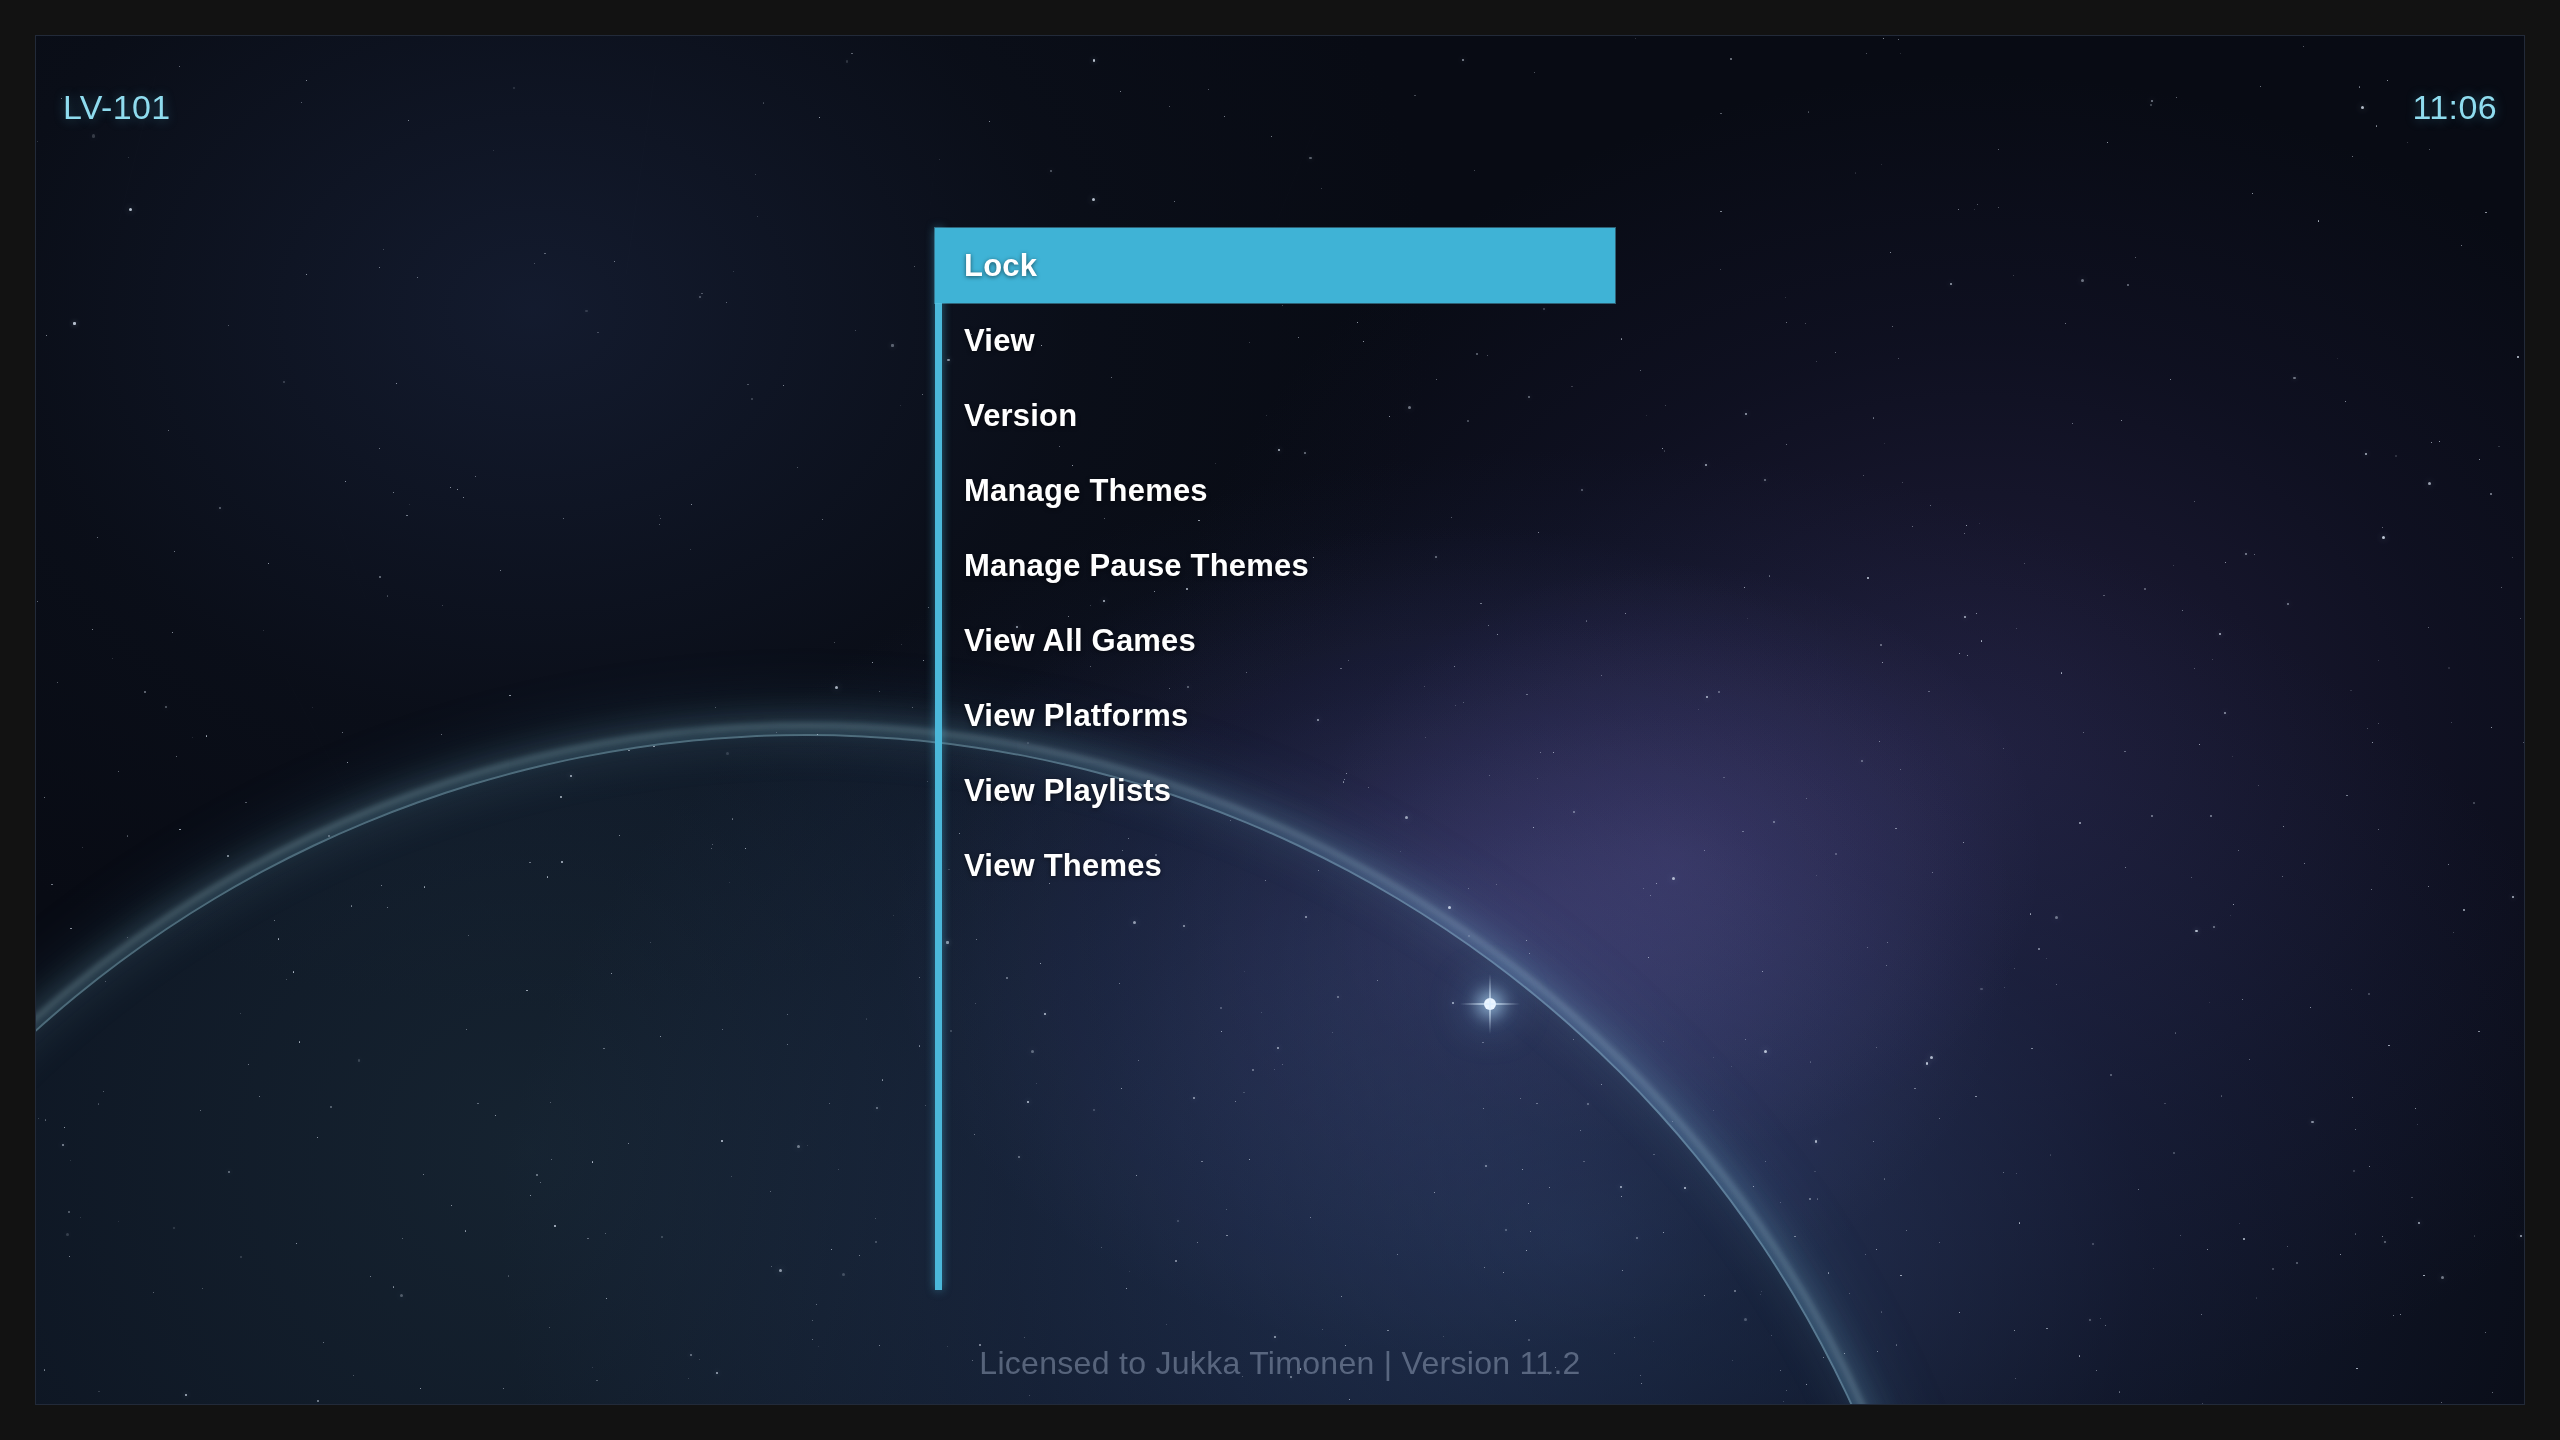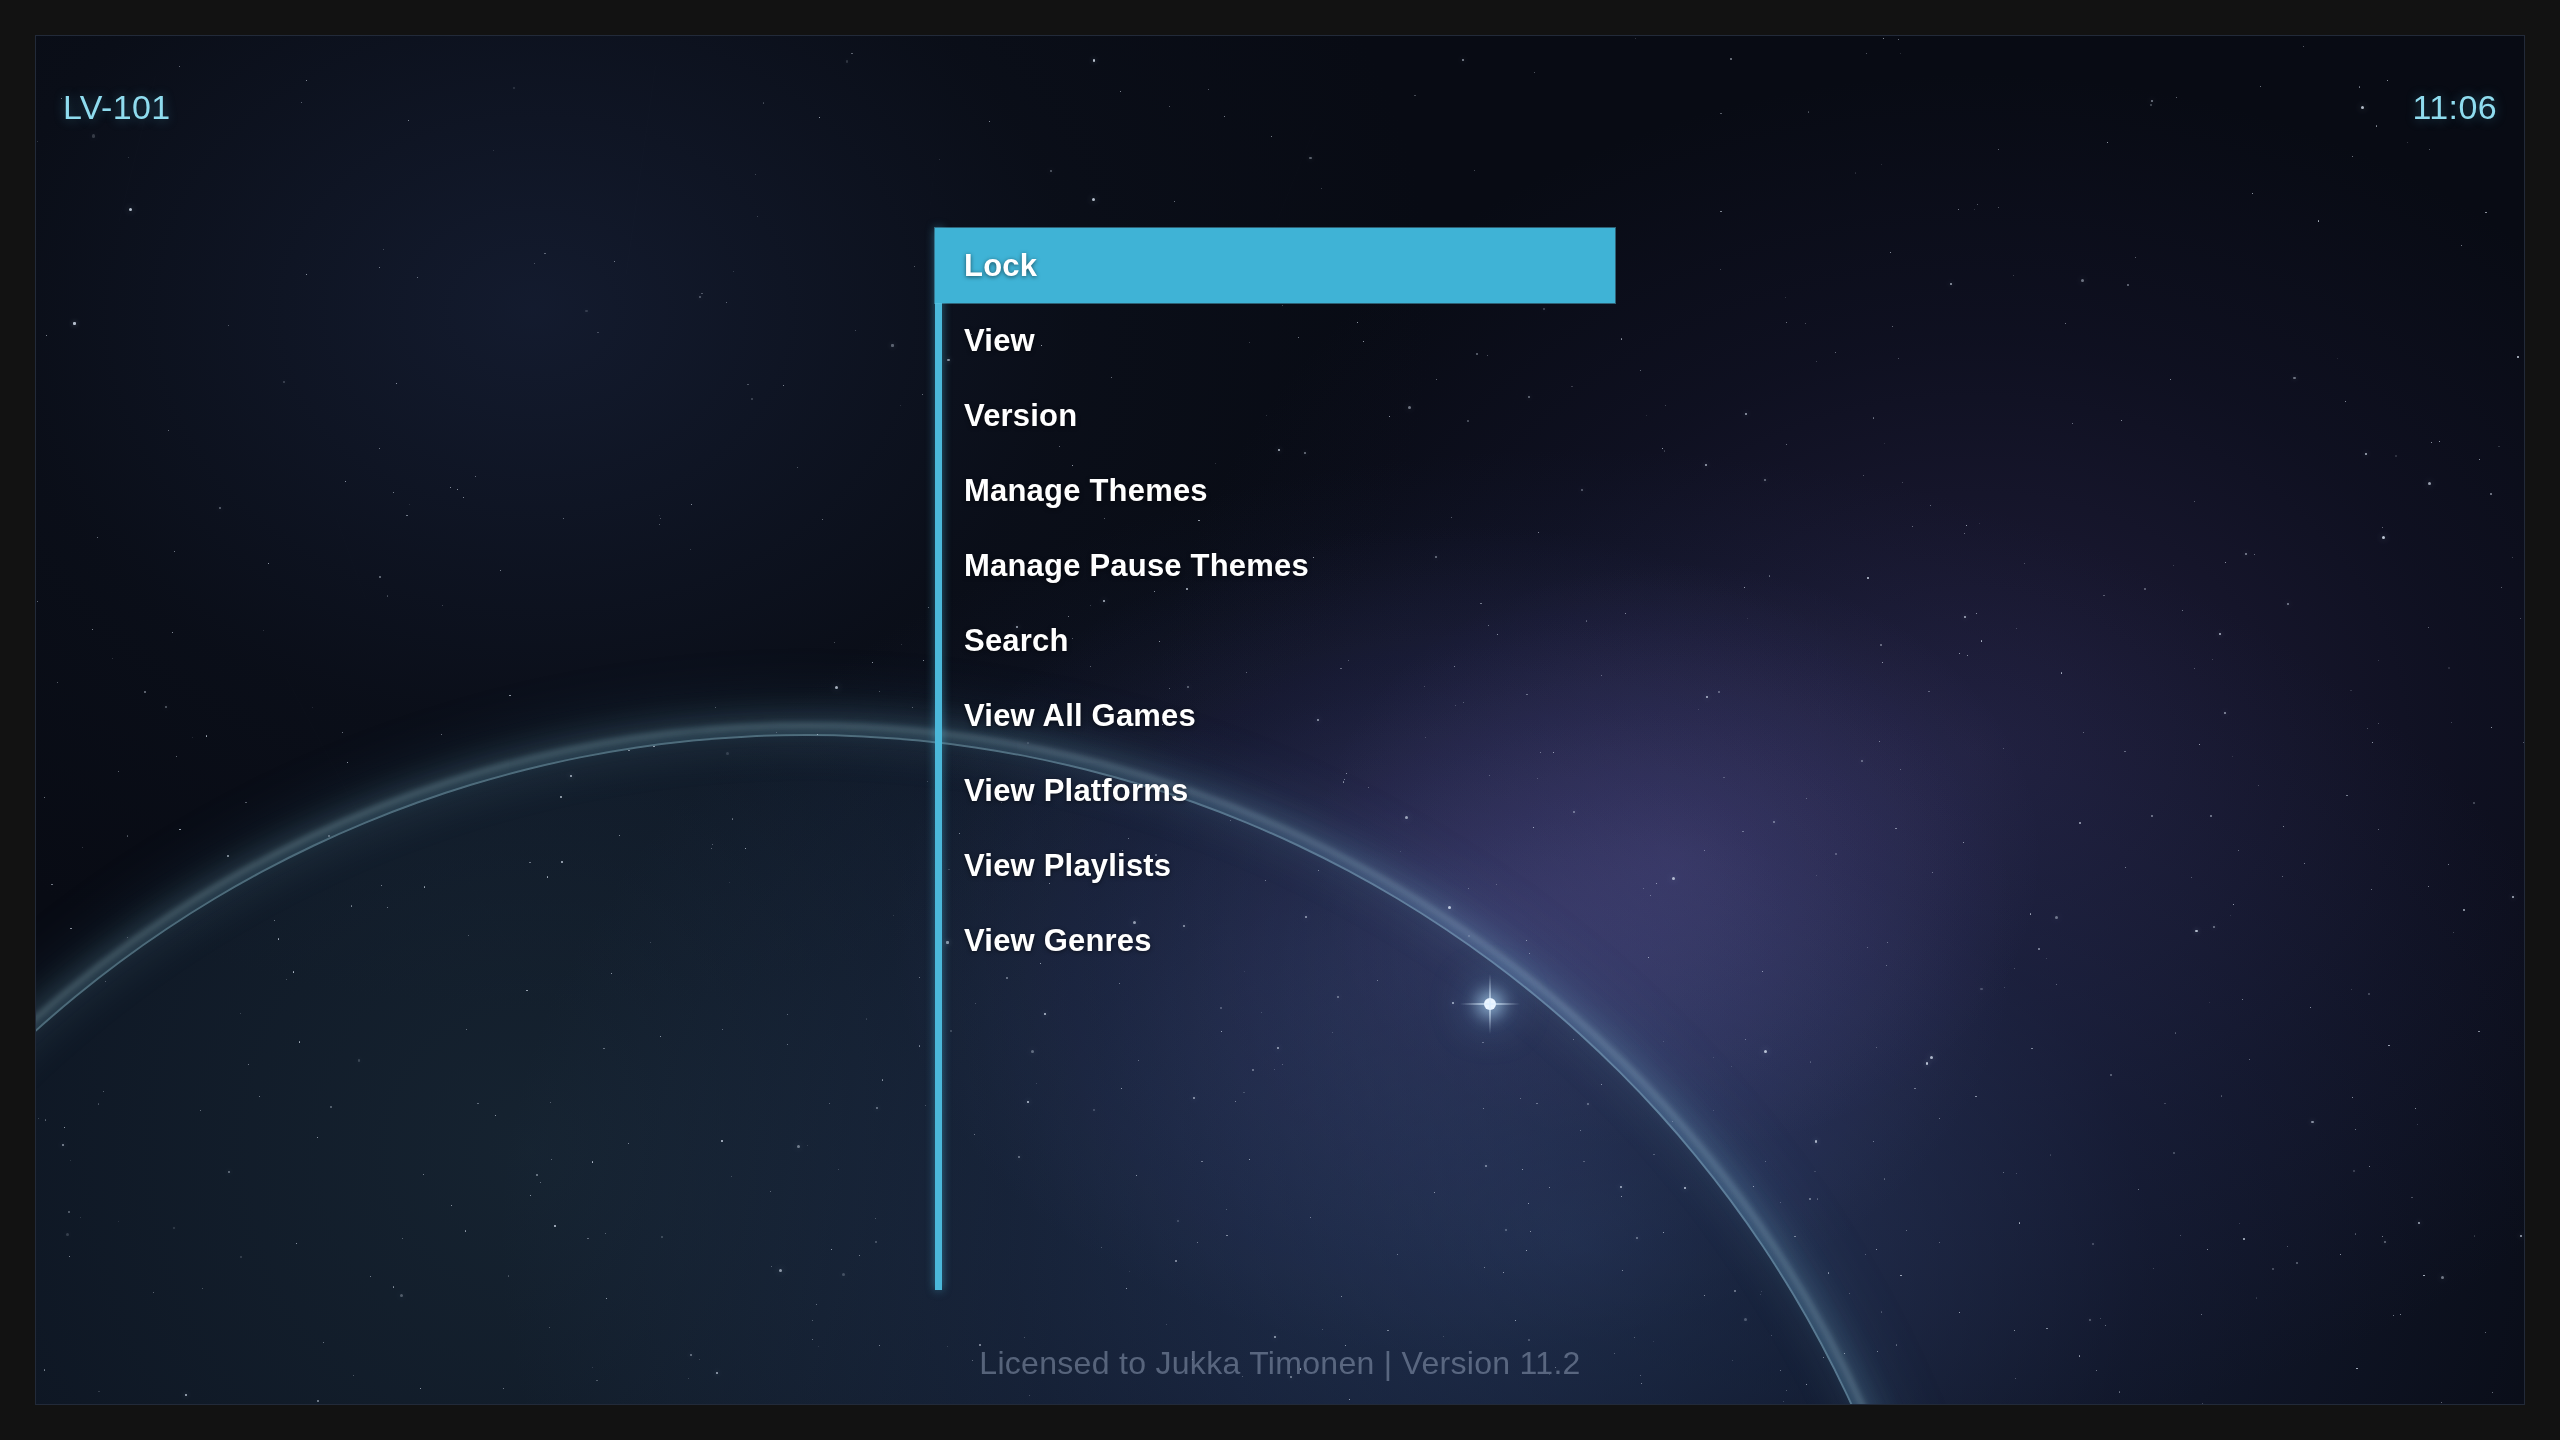--- a/index.html
+++ b/index.html
@@ -955,33 +955,30 @@
           <div class="menu-item">
             <span class="label">Version</span>
           </div>
           <div class="menu-item">
             <span class="label">Manage Themes</span>
           </div>
           <div class="menu-item">
             <span class="label">Manage Pause Themes</span>
           </div>
           <div class="menu-item">
-            <span class="label">Search</span>
-          </div>
-          <div class="menu-item">
             <span class="label">View All Games</span>
           </div>
           <div class="menu-item">
             <span class="label">View Platforms</span>
           </div>
           <div class="menu-item">
             <span class="label">View Playlists</span>
           </div>
           <div class="menu-item">
-            <span class="label">View Genres</span>
+            <span class="label">View Themes</span>
           </div>
         </div>
     </div>
 
     <div id="footer">Licensed to Jukka Timonen | Version 11.2</div>
 
   </div>
 </div>
 
 </body></html>

